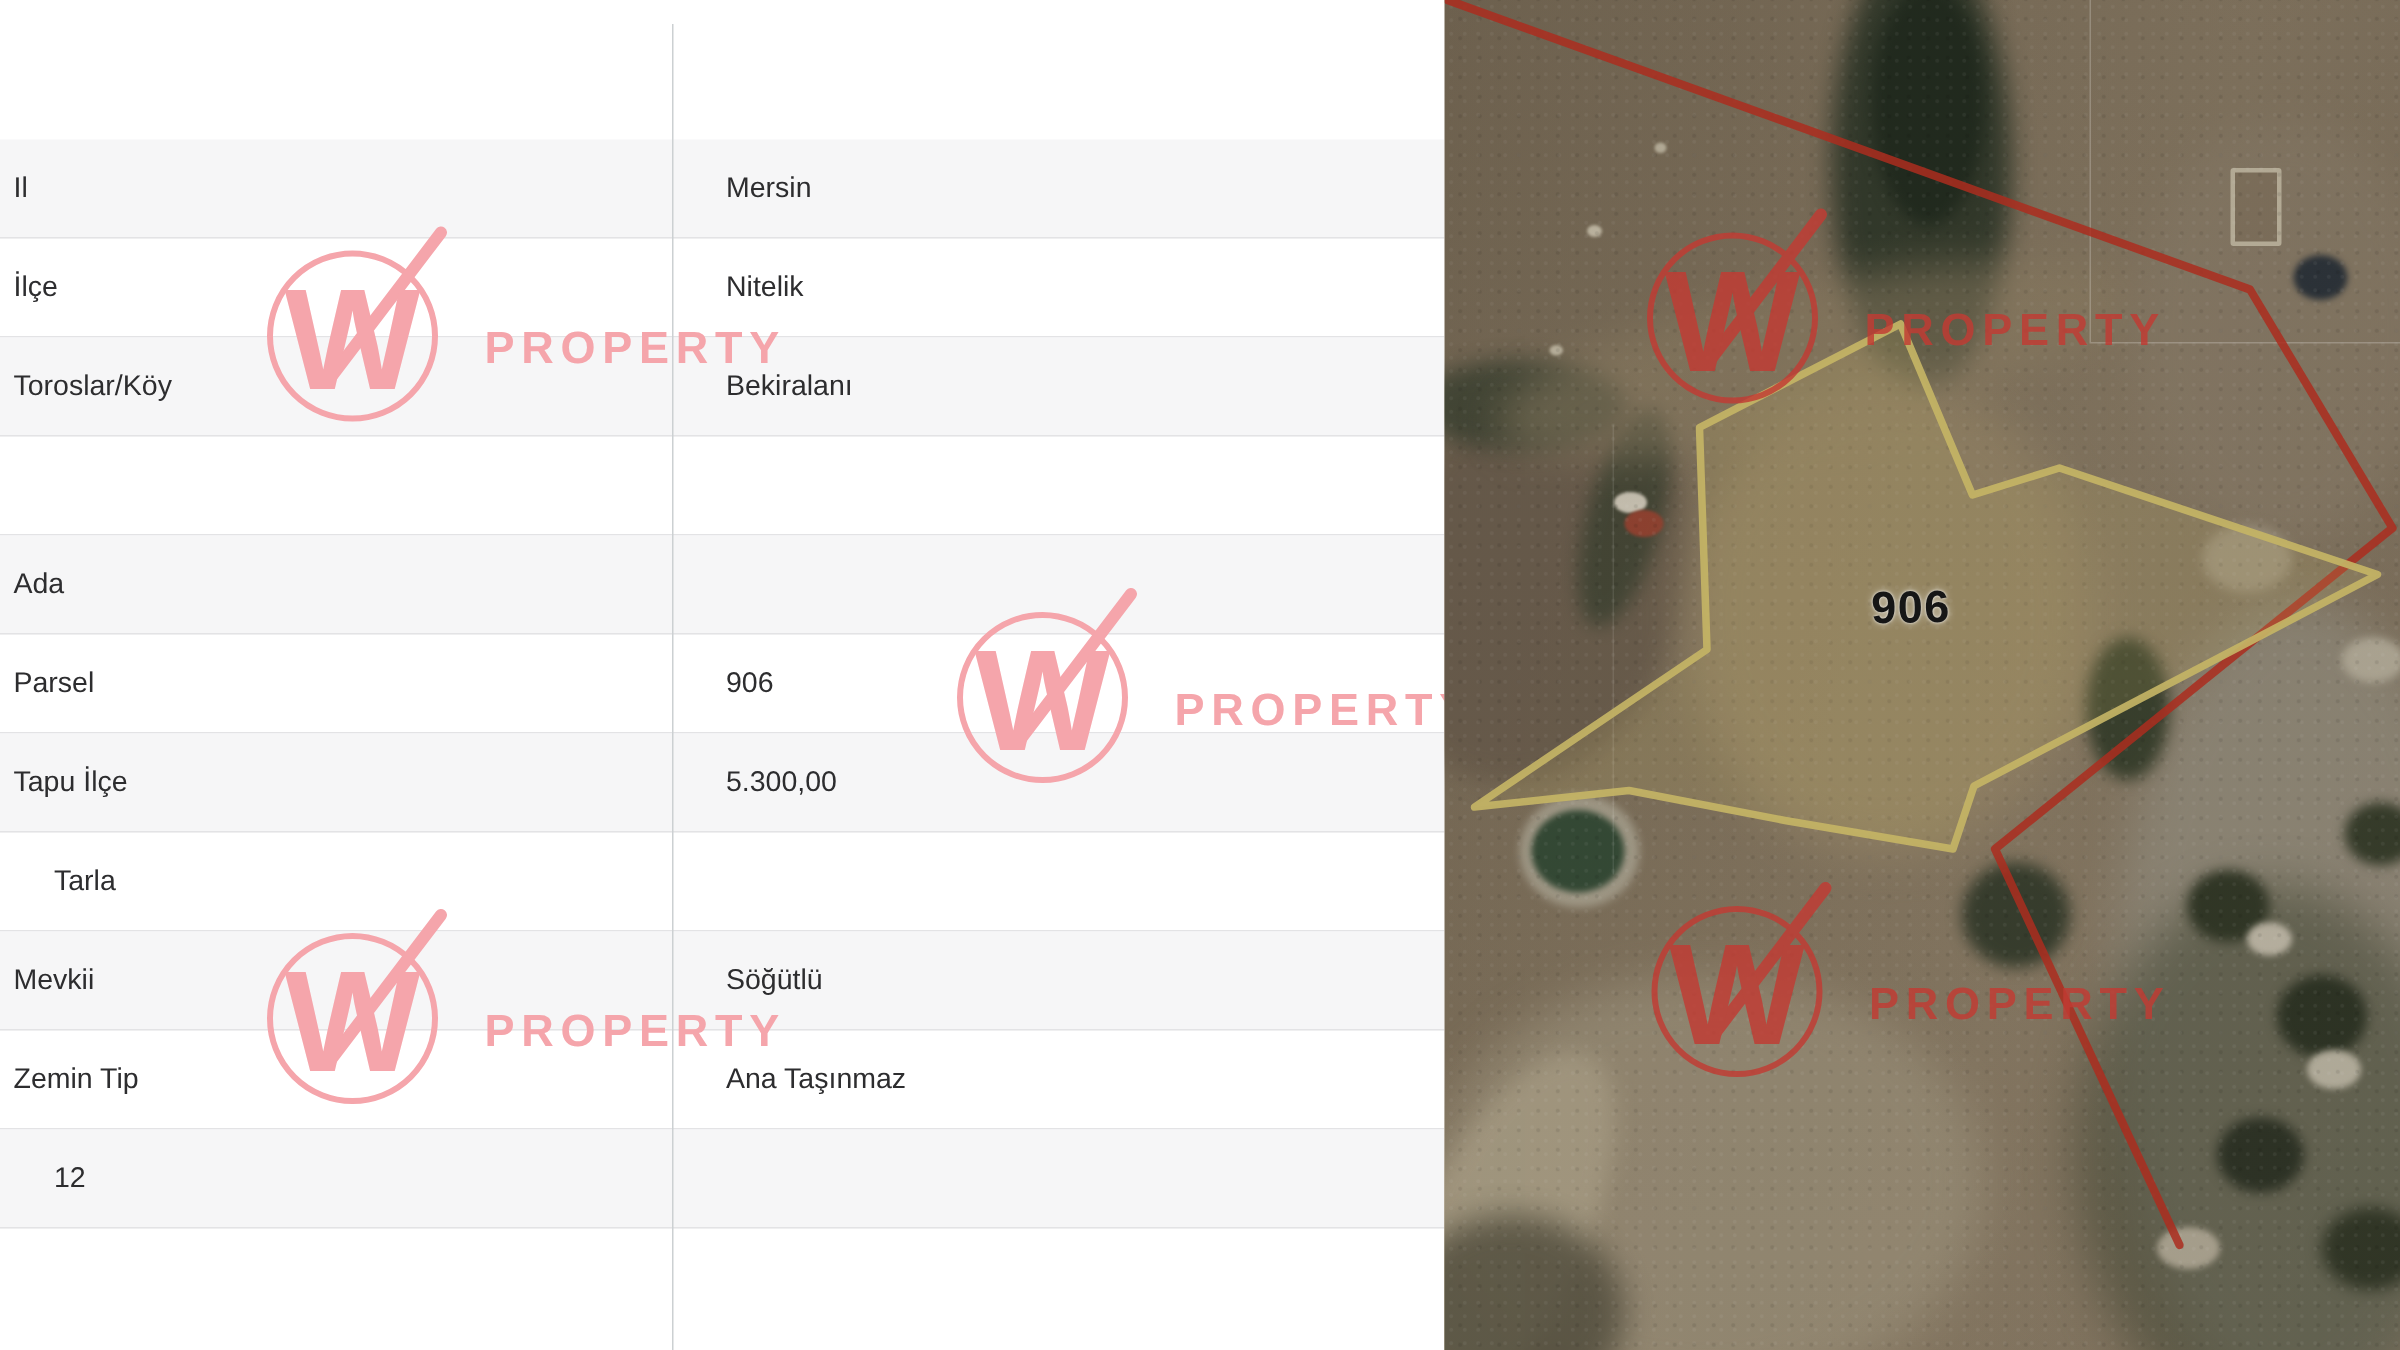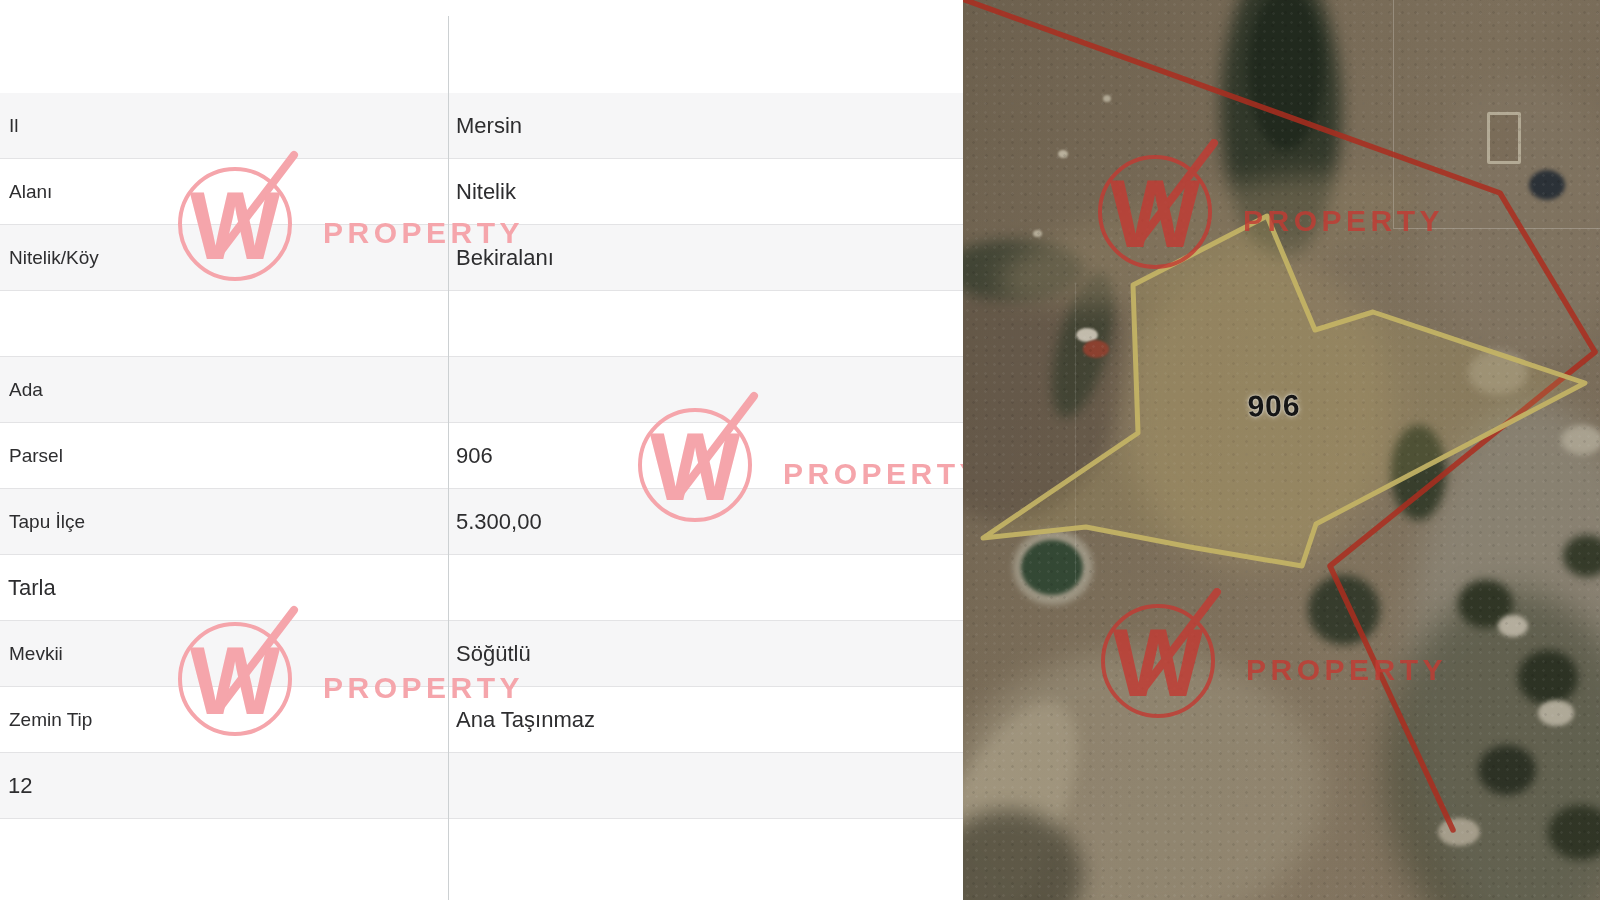--- a/index.html
+++ b/index.html
@@ -13,21 +13,21 @@
   body{font-family:"Liberation Sans","DejaVu Sans",sans-serif;}
   .screen{position:relative;width:1600px;height:900px;overflow:hidden;background:#fff;}
 
   
   .table-panel{position:absolute;left:0;top:16px;width:963px;height:900px;background:#fff;overflow:hidden;}
   .col-divider{position:absolute;left:448px;top:0;width:1px;height:900px;background:#ccd0d2;}
   .t-header{height:77px;}
   .t-row{display:flex;height:66px;border-bottom:1px solid #e3e3e5;align-items:center;}
   .t-row:nth-child(even){background:#f6f6f7;}
   .t-label{width:448px;padding-left:9px;font-size:19px;color:#2d2d2f;}
-  .t-value{flex:1;padding-left:8px;font-size:22px;color:#2d2d2f;}
+  .t-value{flex:1;padding-left:36px;font-size:19px;color:#2d2d2f;}
 
   
   .wm{position:absolute;display:flex;align-items:center;pointer-events:none;}
   .wm svg{display:block;width:150px;height:165px;flex:0 0 auto;}
   .wm circle{fill:none;stroke:currentColor;stroke-width:4;}
   .wm path{stroke:currentColor;stroke-width:8;stroke-linecap:round;fill:none;}
   .wm text{fill:currentColor;font-family:"Liberation Sans",sans-serif;font-weight:bold;font-size:96px;}
   .wm-text{font-size:30px;font-weight:bold;letter-spacing:4.5px;color:currentColor;margin-left:10px;margin-top:62px;white-space:nowrap;}
   .wm-pink{color:var(--watermark-pink);}
   .wm-red{color:var(--watermark-red);opacity:.82;}
@@ -59,25 +59,25 @@
 <div class="screen">
 
   <div class="table-panel">
     <div class="t-header"></div>
 
     <div class="t-row">
       <div class="t-label">Il</div>
       <div class="t-value">Mersin</div>
     </div>
     <div class="t-row">
-      <div class="t-label">Alanı</div>
+      <div class="t-label">İlçe</div>
       <div class="t-value">Nitelik</div>
     </div>
     <div class="t-row">
-      <div class="t-label">Nitelik/Köy</div>
+      <div class="t-label">Toroslar/Köy</div>
       <div class="t-value">Bekiralanı</div>
     </div>
     <div class="t-row">
     </div>
     <div class="t-row">
       <div class="t-label">Ada</div>
       <div class="t-value"></div>
     </div>
     <div class="t-row">
       <div class="t-label">Parsel</div>

